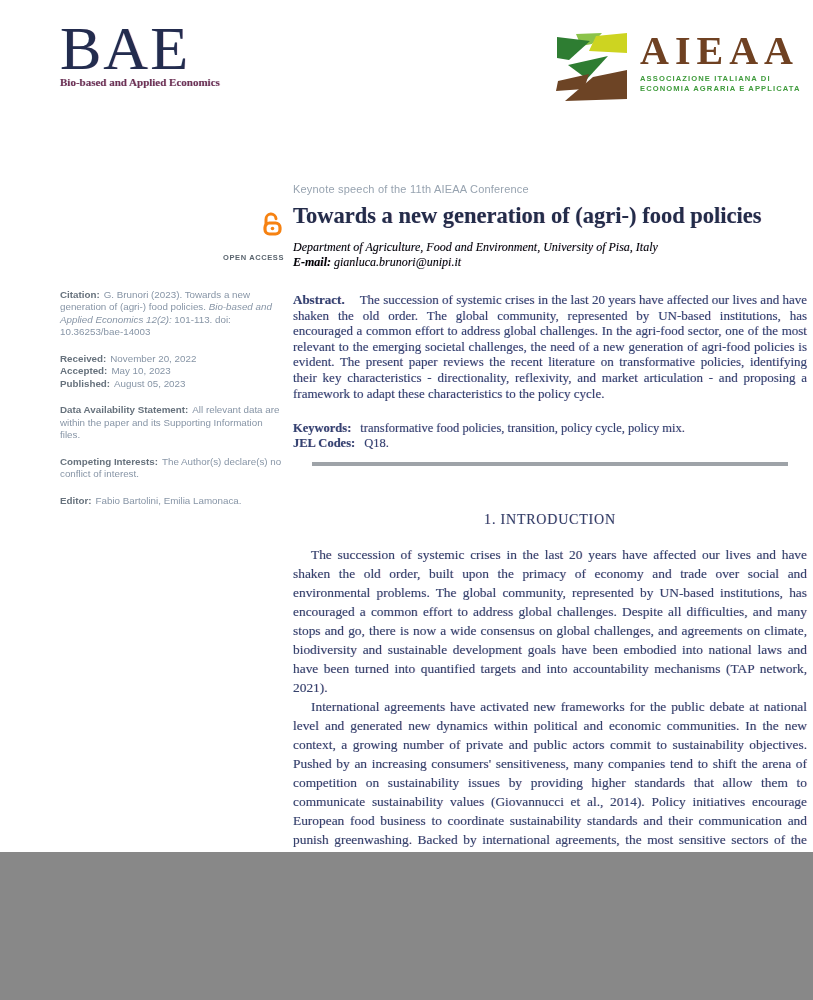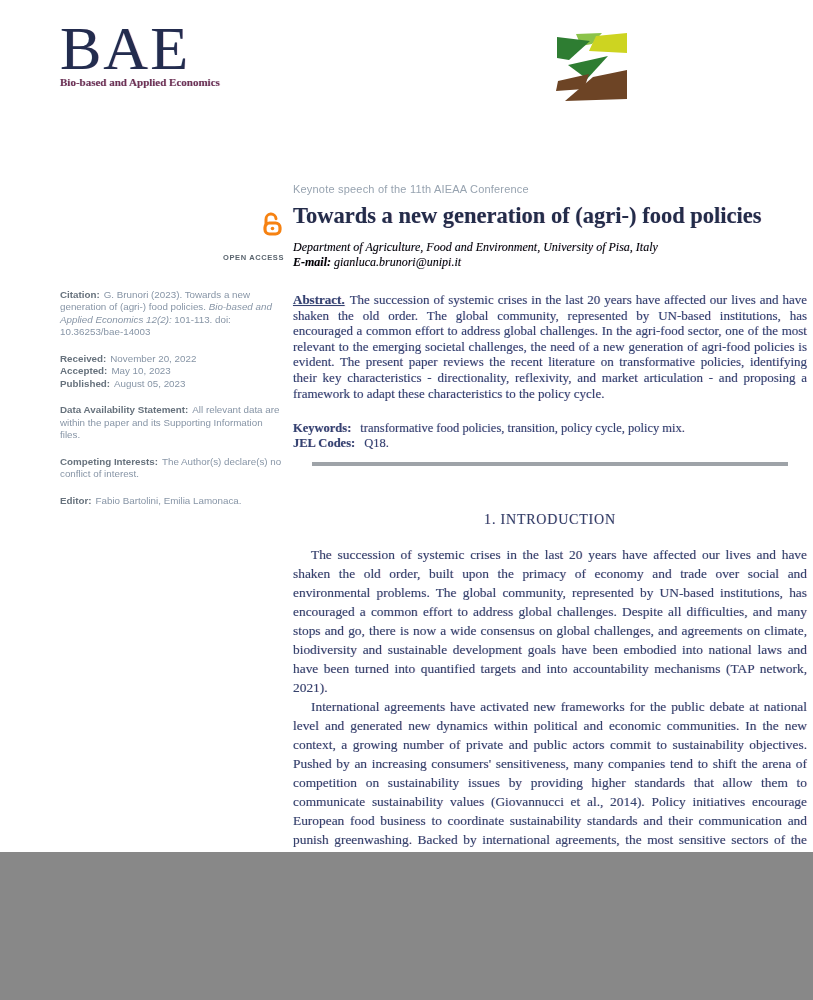--- a/index.html
+++ b/index.html
@@ -36,21 +36,21 @@
   
   .main{position:absolute;left:293px;top:183px;width:514px;color:#38446e;}
   .kicker{font-family:"Liberation Sans","DejaVu Sans",sans-serif;font-size:11px;color:#97a3b0;
           letter-spacing:0.2px;}
   .title{font-size:22.5px;line-height:27px;font-weight:bold;color:#242c49;margin-top:7px;}
   .author{margin-top:32px;font-variant:small-caps;font-weight:600;font-size:13.5px;color:#2e3c64;
           letter-spacing:0.6px;}
   .affil{margin-top:11px;font-style:italic;font-size:12px;line-height:14.5px;color:#000000;}
   .affil .bold{font-weight:bold;}
   .abstract{margin-top:23px;font-size:13px;line-height:15.6px;text-align:justify;color:#344270;}
-  .abstract .lbl{font-weight:bold;margin-right:5px;text-decoration:underline;}
+  .abstract .lbl{font-weight:bold;margin-right:15px;}
   .kw{margin-top:20px;font-size:12.5px;line-height:15px;color:#344270;}
   .kw .lbl{font-weight:bold;margin-right:9px;text-align:center;}
   .rule{margin-top:11px;height:4px;width:476px;background:#9ea3a8;border:0;}
   .sec-head{margin-top:46px;text-align:center;font-size:14px;letter-spacing:0.8px;color:#333f66;}
   .body-p{margin:0;font-size:13.4px;line-height:19px;text-align:justify;color:#35426b;text-indent:18px;}
   .body-p.first{margin-top:17px;}
 </style>
 </head>
 <body>
 
@@ -63,20 +63,27 @@
 
   <div class="aieaa">
     <svg class="aieaa-mark" viewBox="0 0 72 72">
       <polygon points="20,2 46,1 36,12 25,14" fill="#8bc34a"></polygon>
       <polygon points="40,4 71,1 71,21 33,19" fill="#cdd421"></polygon>
       <polygon points="1,5 34,9 13,28 1,26" fill="#2e7d32"></polygon>
       <polygon points="12,33 52,24 31,47" fill="#2e7d32"></polygon>
       <polygon points="2,49 33,42 28,57 0,59" fill="#6d4425"></polygon>
       <polygon points="37,45 71,38 71,67 9,69" fill="#6d4425"></polygon>
     </svg>
+    <div>
+      <div class="aieaa-word">AIEAA</div>
+      <div class="aieaa-sub">
+        <span class="sb-line">ASSOCIAZIONE ITALIANA DI</span>
+        <span class="sb-line">ECONOMIA AGRARIA E APPLICATA</span>
+      </div>
+    </div>
   </div>
 
   <div class="sidebar">
 
     <div class="oa-row">
       <svg width="24" height="24" viewBox="0 0 24 24">
         <path d="M6 13 V7.5 a5 5 0 0 1 10 -0.8" fill="none" stroke="#f68212" stroke-width="3" stroke-linecap="round"></path>
         <rect x="5" y="11" width="15" height="11" rx="4.5" fill="none" stroke="#f68212" stroke-width="3.2"></rect>
         <circle cx="12.5" cy="16.5" r="1.8" fill="#f68212"></circle>
       </svg>

